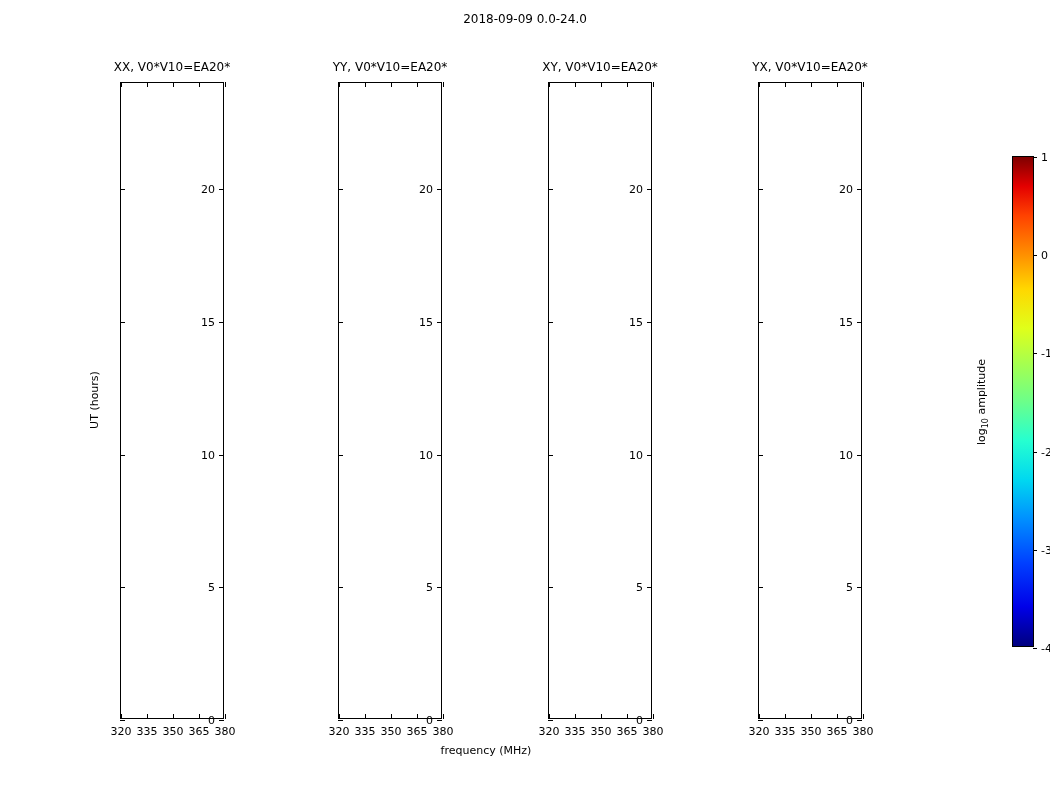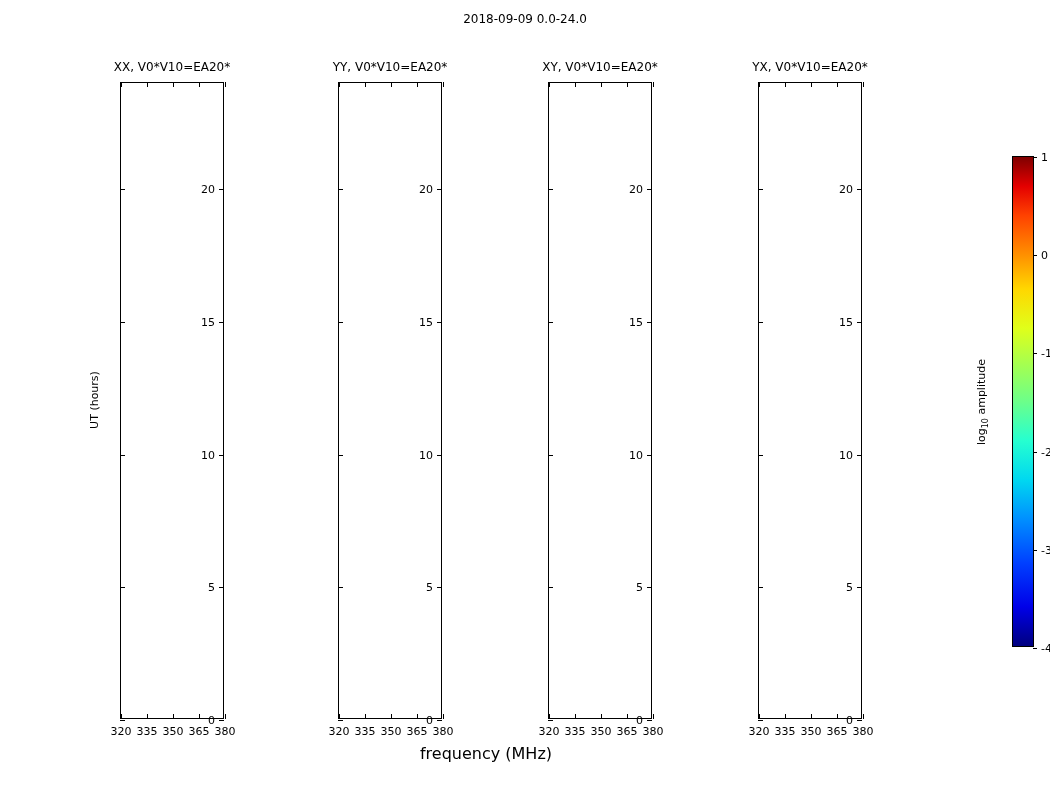--- a/index.html
+++ b/index.html
@@ -100,21 +100,21 @@
     transform: rotate(-90deg) translate(-50%, 0);
     transform-origin: left top;
     font-size: 11px;
     white-space: nowrap;
   }
   .xlabel-axis {
     position: absolute;
     top: 744px;
     left: 486px;
     transform: translateX(-50%);
-    font-size: 16px;
+    font-size: 11px;
     white-space: nowrap;
   }
   
   .cbar {
     position: absolute;
     left: 1012px;
     top: 156px;
     width: 22px;
     height: 491px;
     box-sizing: border-box;

